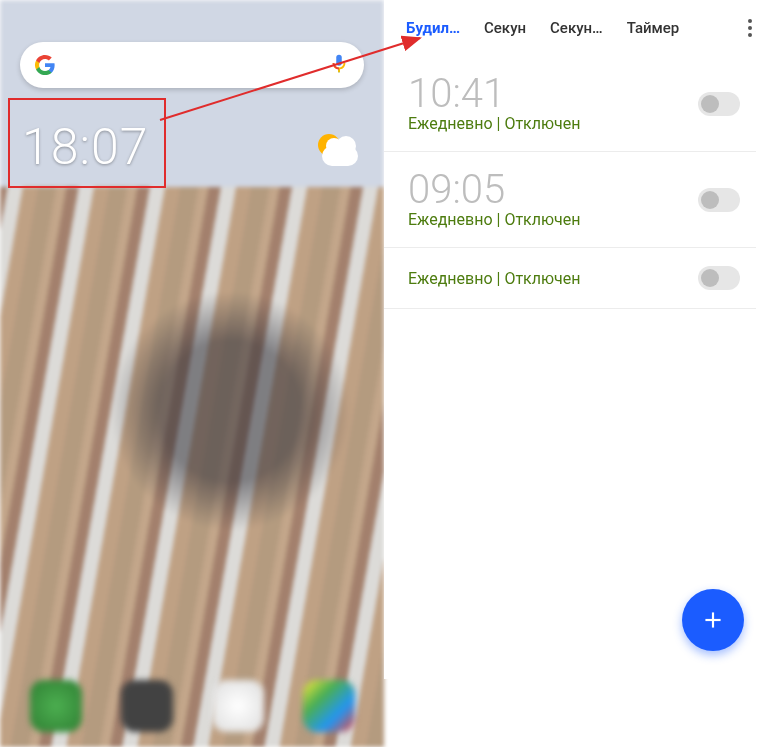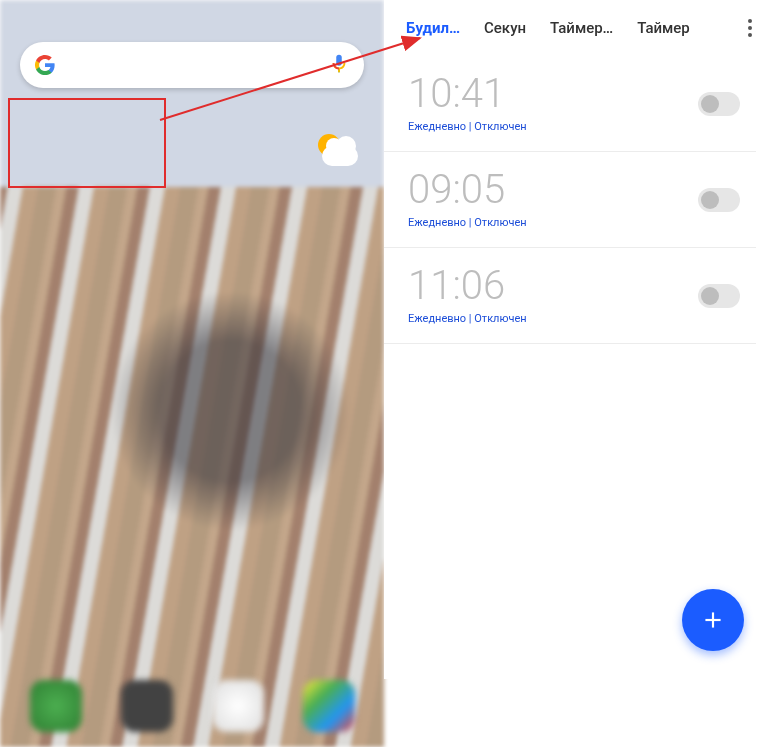--- a/index.html
+++ b/index.html
@@ -74,21 +74,21 @@
   .tab.active { color:#1b5cff; font-weight:700; }
   .overflow { margin-left:auto; padding:8px 12px; display:flex; align-items:center; }
   .overflow svg { width:4px; height:18px; }
   .alarm-list { padding:0 12px 0 0; }
   .alarm {
     padding:18px 16px 18px 24px; border-bottom:1px solid #ececec;
     display:flex; align-items:center; justify-content:space-between;
   }
   .alarm-text { display:flex; flex-direction:column; }
   .alarm-time { font-size:40px; color:#bdbdbd; font-weight:300; line-height:1; }
-  .alarm-sub  { font-size:11px; color:#1d4ed8; margin-top:6px; }
+  .alarm-sub  { font-size:16px; color:#4d7c0f; }
   .toggle {
     width:42px; height:24px; border-radius:12px; background:#e6e6e6; position:relative;
   }
   .toggle::after {
     content:""; position:absolute; width:18px; height:18px; border-radius:50%;
     background:#bdbdbd; top:3px; left:3px;
   }
   .fab {
     position:absolute; right:24px; bottom:28px; width:62px; height:62px;
     border-radius:50%; background:#1b5cff; display:flex; align-items:center;
@@ -121,39 +121,40 @@
         <svg viewBox="0 0 24 24">
           <path fill="#4285F4" d="M12 15a3 3 0 0 0 3-3V6a3 3 0 1 0-6 0v6a3 3 0 0 0 3 3z"></path>
           <path fill="#34A853" d="M11 18.9V22h2v-3.1a7 7 0 0 1-2 0z"></path>
           <path fill="#FBBC05" d="M19 12a7 7 0 0 1-6 6.9V22h-2v-3.1A7 7 0 0 1 5 12h2a5 5 0 0 0 10 0h2z"></path>
           <path fill="#EA4335" d="M5 12h2a5 5 0 0 0 5 5v2a7 7 0 0 1-7-7z"></path>
         </svg>
       </span>
     </div>
 
     <div class="highlight-box"></div>
+    <div class="clock-widget">18:07</div>
 
     <div class="weather-icon">
       <div class="weather-sun"></div>
       <div class="weather-cloud"></div>
     </div>
 
     <div class="dock">
       <div class="dock-icon i1"></div>
       <div class="dock-icon i2"></div>
       <div class="dock-icon i3"></div>
       <div class="dock-icon i4"></div>
     </div>
   </div>
 
   <div class="clockapp">
     <div class="tabs">
       <span class="tab active">Будил…</span>
       <span class="tab">Секун</span>
-      <span class="tab">Таймер…</span>
+      <span class="tab">Секун…</span>
       <span class="tab">Таймер</span>
       <span class="overflow">
         <svg viewBox="0 0 4 18">
             <circle cx="2" cy="2" r="2" fill="#555"></circle>
             <circle cx="2" cy="9" r="2" fill="#555"></circle>
             <circle cx="2" cy="16" r="2" fill="#555"></circle>
           </svg>
       </span>
     </div>
 
@@ -167,21 +168,20 @@
       </div>
       <div class="alarm">
         <div class="alarm-text">
           <span class="alarm-time">09:05</span>
           <span class="alarm-sub"><span>Ежедневно</span><span> | </span><span>Отключен</span></span>
         </div>
         <div class="toggle"></div>
       </div>
       <div class="alarm">
         <div class="alarm-text">
-          <span class="alarm-time">11:06</span>
           <span class="alarm-sub"><span>Ежедневно</span><span> | </span><span>Отключен</span></span>
         </div>
         <div class="toggle"></div>
       </div>
     </div>
 
     <div class="fab">
       <svg viewBox="0 0 24 24">
         <path d="M11 5h2v14h-2z" fill="#fff"></path>
           <path d="M5 11h14v2H5z" fill="#fff"></path>

